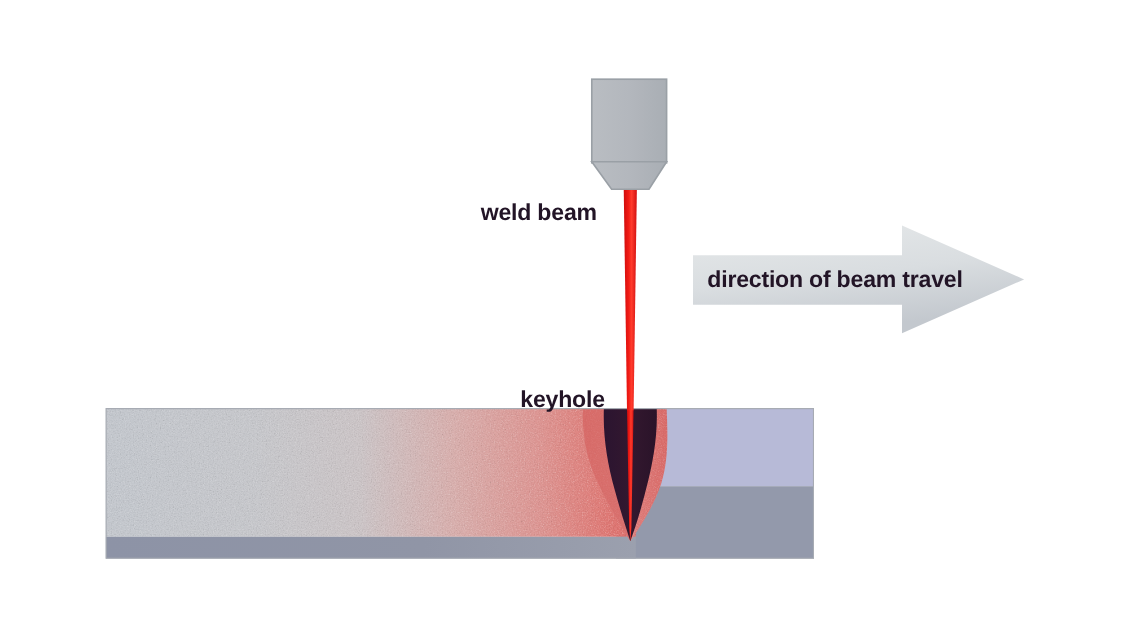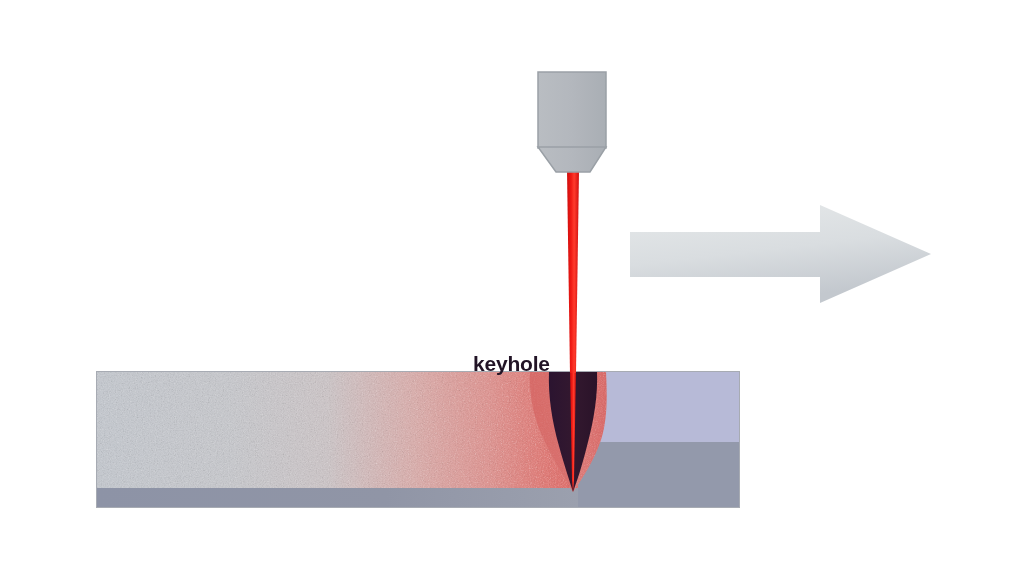--- a/index.html
+++ b/index.html
@@ -179,18 +179,20 @@
     <path d="M 630 232
              L 820 232
              L 820 205
              L 931 254
              L 820 303
              L 820 277
              L 630 277
              Z" fill="url(#arrowGrad)"></path>
   </svg>
 
+  <div class="label" id="label-weld-beam">weld beam</div>
 
   <div class="label" id="label-keyhole">keyhole</div>
 
 
+  <div class="label" id="label-direction">direction of beam travel</div>
 
 </div>
 
 </body></html>

